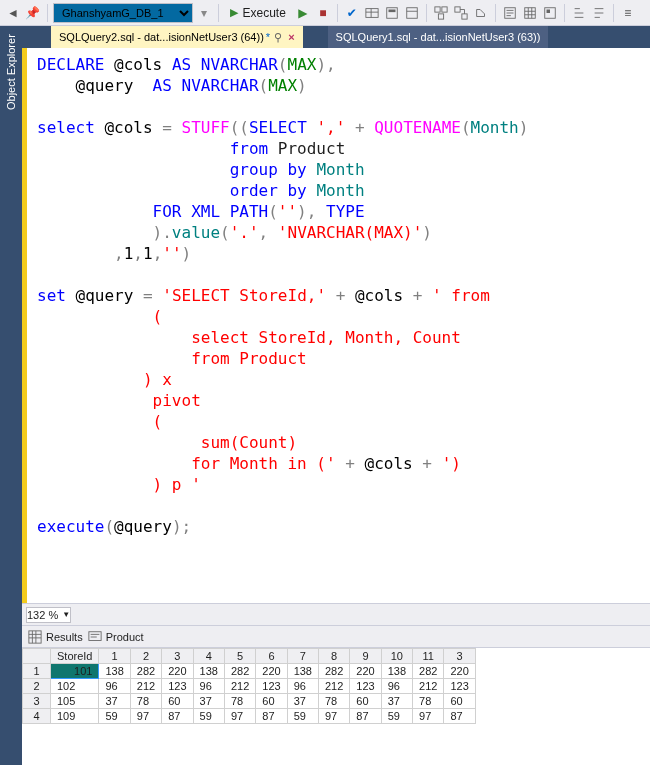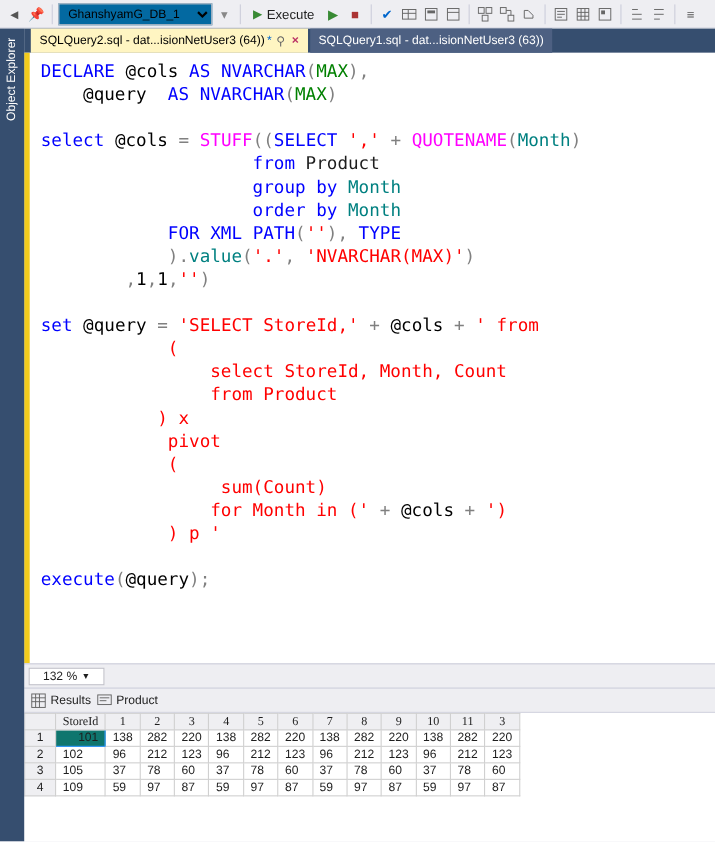--- a/index.html
+++ b/index.html
@@ -50,21 +50,21 @@
     cursor:pointer;
   }
   .content { flex:1; display:flex; flex-direction:column; background:#f7f7f7;}
   .tabstrip {
     height:22px; background:#364e6f; display:flex; align-items:flex-end;
     padding-left:6px;
   }
   .tab {
     height:22px; display:flex; align-items:center;
     padding:0 8px; font-size:11px; color:#fff; background:#4d6082;
-    margin-right:2px; cursor:pointer; position:relative;
+    margin-right:2px; cursor:pointer; position:relative;margin-left:23px;
   }
   .tab.active { background:#fff5c2; color:#000; }
   .tab .star { color:#0066cc; margin-left:2px;}
   .tab .close { margin-left:6px; color:#b36; font-weight:bold;}
   .editor {
     flex:1;
     background:#fff;
     border-left:5px solid #f2cb1d;
     font-family: Consolas, monospace;
     font-size:16px;
@@ -78,32 +78,32 @@
   .fn { color:#ff00ff; }
   .sysfn { color:#008000; }
   .str { color:#ff0000; }
   .var { color:#000; }
   .grayop { color:#808080; }
   .num { color:#000; }
   .ident { color:#008080; }
 
   .zoom-row { height:22px; background:#eeeef2; border-top:1px solid #cccedb;
     display:flex; align-items:center; padding:0 4px; font-size:11px;}
-  .zoom-box { background:#fff; border:1px solid #c0c0c8; padding:1px 12px;
+  .zoom-box { background:#fff; border:1px solid #c0c0c8; padding:1px 0;
     display:flex; align-items:center; gap:4px;}
   .rs-tabs { height:22px; background:#eeeef2; display:flex; align-items:center;
     padding:0 6px; gap:5px; font-size:11px; border-top:1px solid #cccedb;}
   .rs-tab { display:flex; align-items:center; gap:4px; cursor:pointer;}
   .grid-wrap { height:118px; background:#fff; overflow:auto; border-top:1px solid #cccedb;}
   table.grid { border-collapse:collapse; font-size:11px; font-family:"Segoe UI",Tahoma,sans-serif;}
   table.grid th, table.grid td {
     border:1px solid #d0d0d0; padding:1px 6px; text-align:left; min-width:28px;
   }
   table.grid th {
-    background:#efeff2; font-weight:normal; text-align:center;font-family:Liberation Serif, serif;
+    background:#efeff2; font-weight:normal; text-align:center;
   }
   table.grid td.rownum { background:#efeff2; text-align:center; width:22px;}
   table.grid td.sel { background:#0f766e; border:1px solid #3399ff;text-align:right;}
   svg.ico { width:14px; height:14px; }
 </style>
 </head>
 <body>
 
 <div class="toolbar">
   <span class="tb-ico">◄</span>

